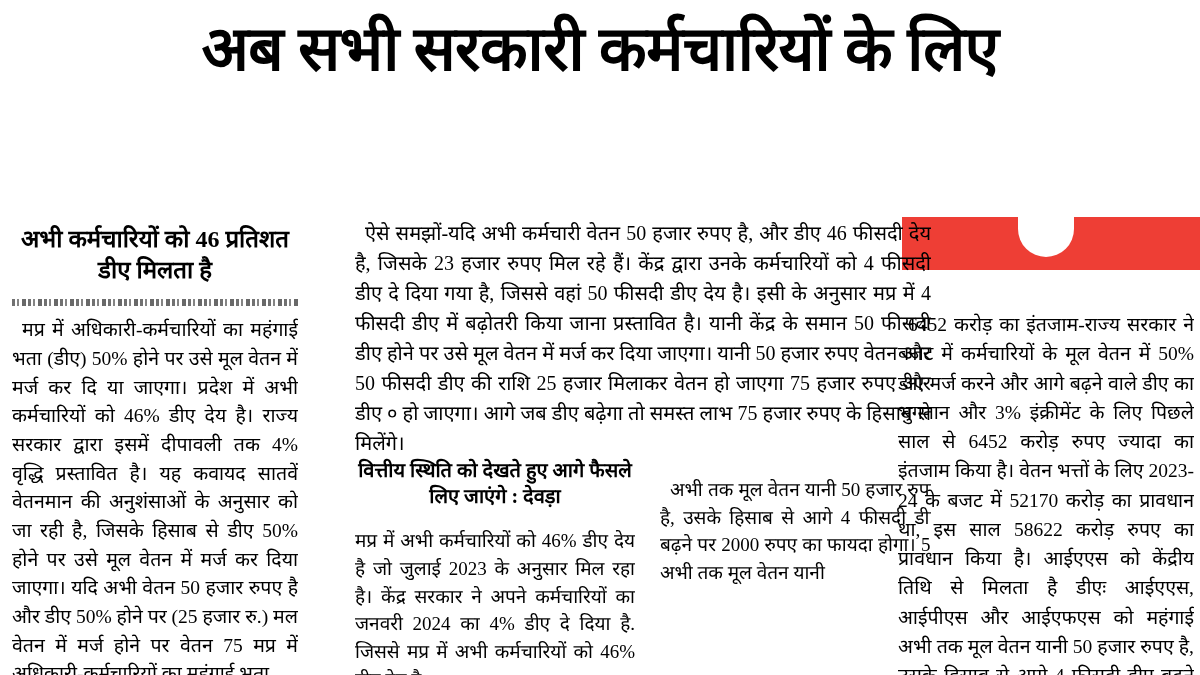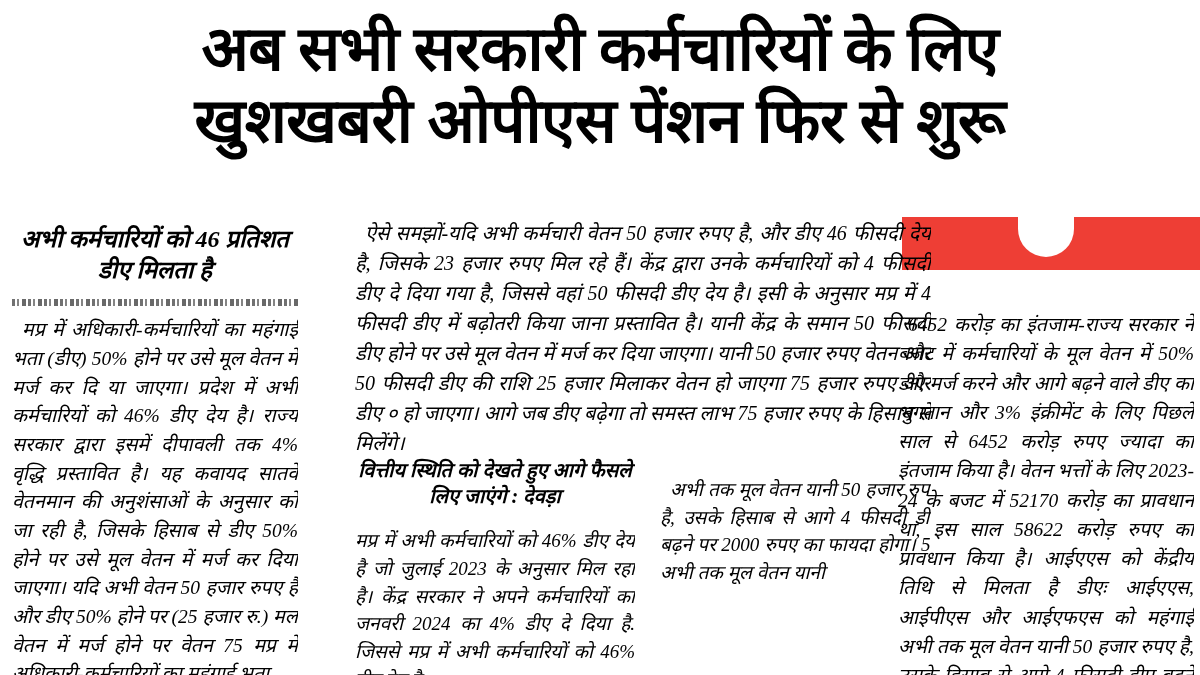--- a/index.html
+++ b/index.html
@@ -65,21 +65,20 @@
     top: 218px;
     width: 1200px;
     height: 457px;
     z-index: 4;
   }
 
   .col {
     position: absolute;
     top: 0;
     overflow: hidden;
-    font-style: italic;
   }
   .col-left   { left: 12px;  width: 286px; height: 457px; }
   .col-mid    { left: 312px; width: 576px; height: 457px; margin-left: 43px; }
   .col-right  { left: 898px; width: 296px; height: 457px; top: 92px; height: 365px; }
 
   
   .midrow {
     position: absolute;
     top: 240px;
     left: 0;
@@ -155,21 +154,20 @@
     line-height: 1.50;
   }
 
   .spacer-18 { height: 18px; }
 </style>
 </head>
 <body>
 
 <div class="headline">
   <span class="headline-line l1">अब सभी सरकारी कर्मचारियों के लिए</span>
-  <span class="headline-line l2">खुशखबरी ओपीएस पेंशन फिर से शुरू</span>
 </div>
 
 <div class="red-block"></div>
 <div class="red-notch"></div>
 
 <div class="columns">
 
   <div class="col col-left">
     <h2 class="col-heading left-head">अभी कर्मचारियों को 46 प्रतिशत डीए मिलता है</h2>
     <div class="hr-thin"></div>

